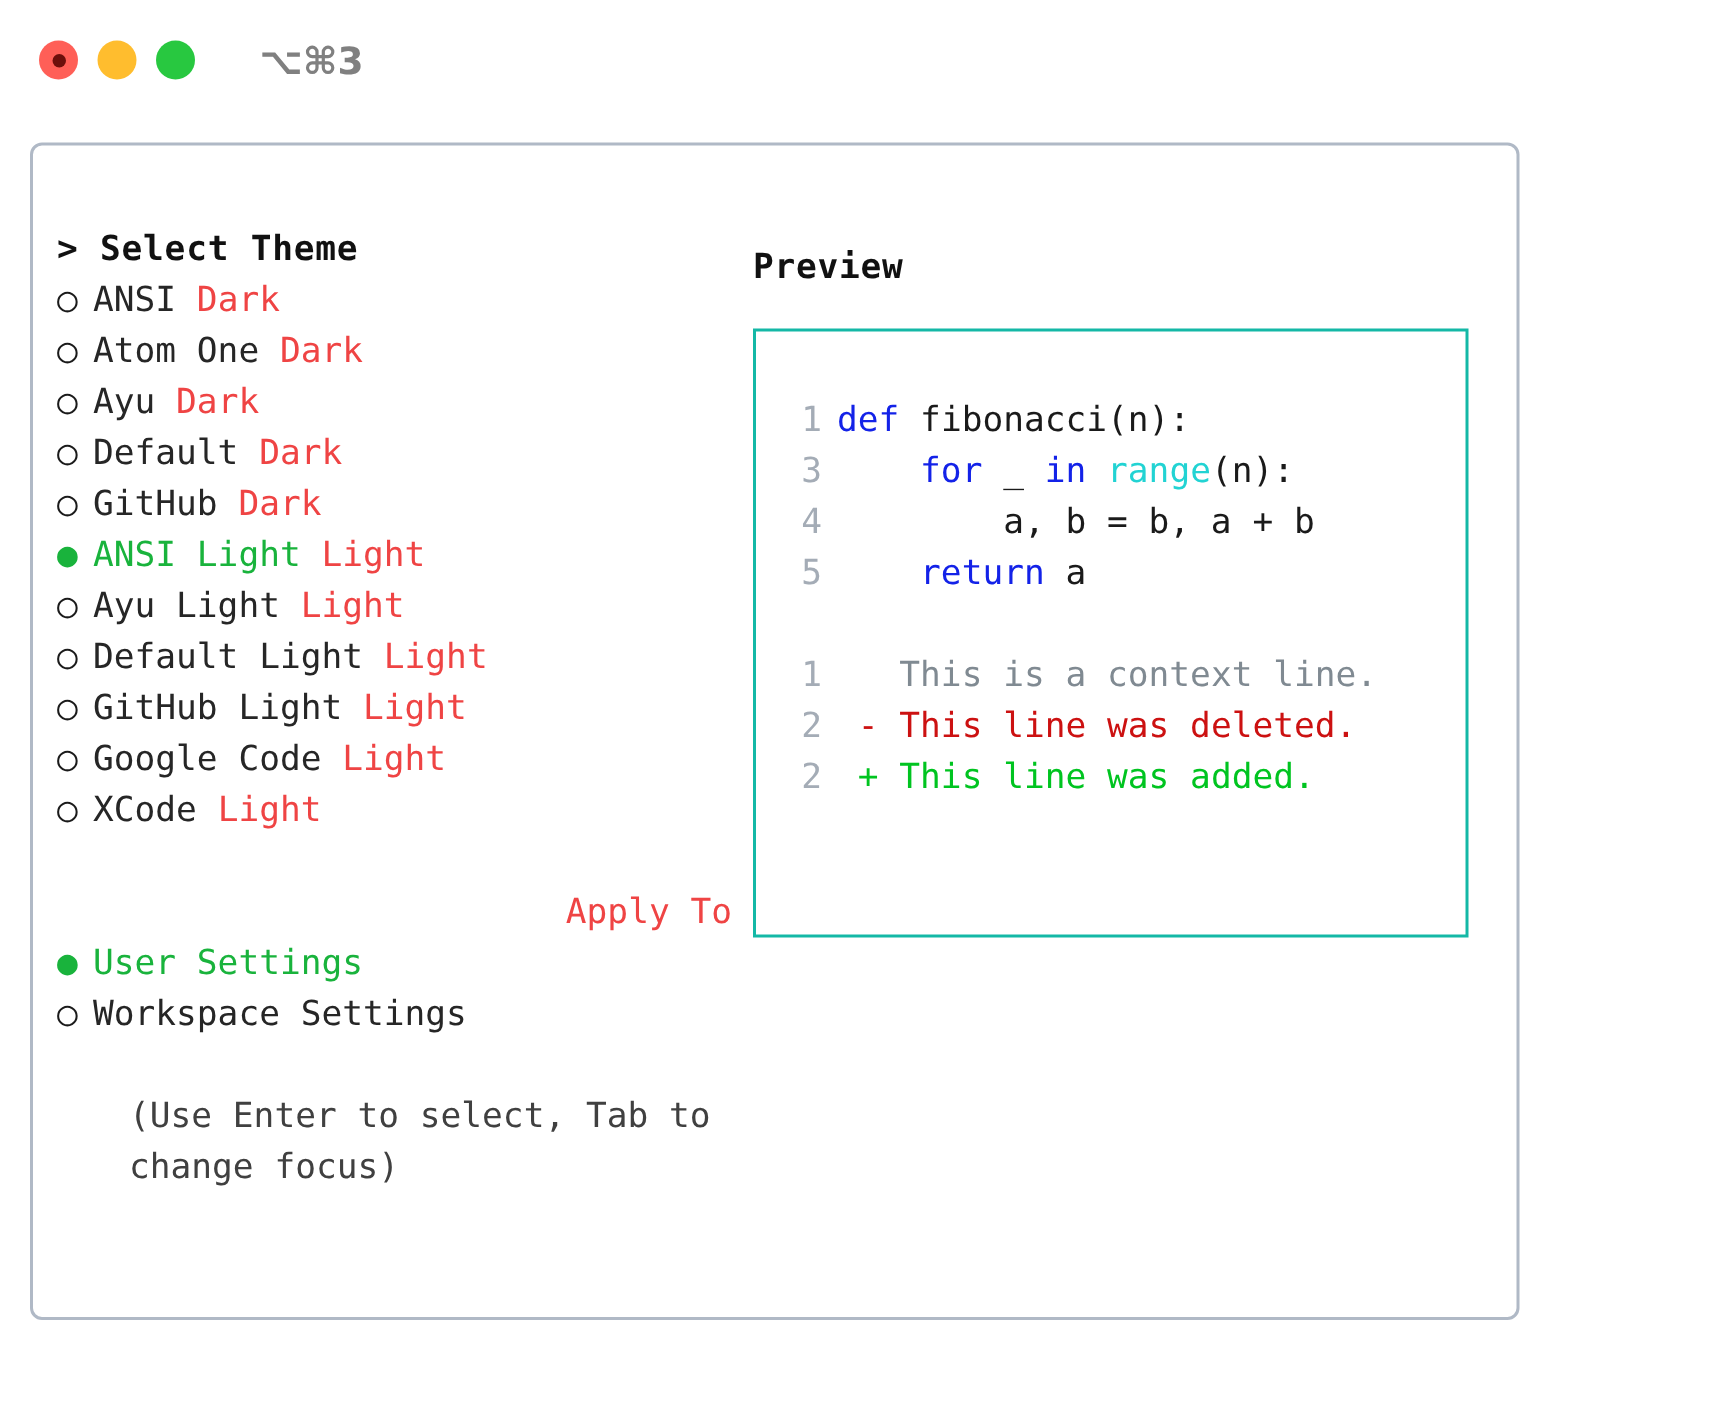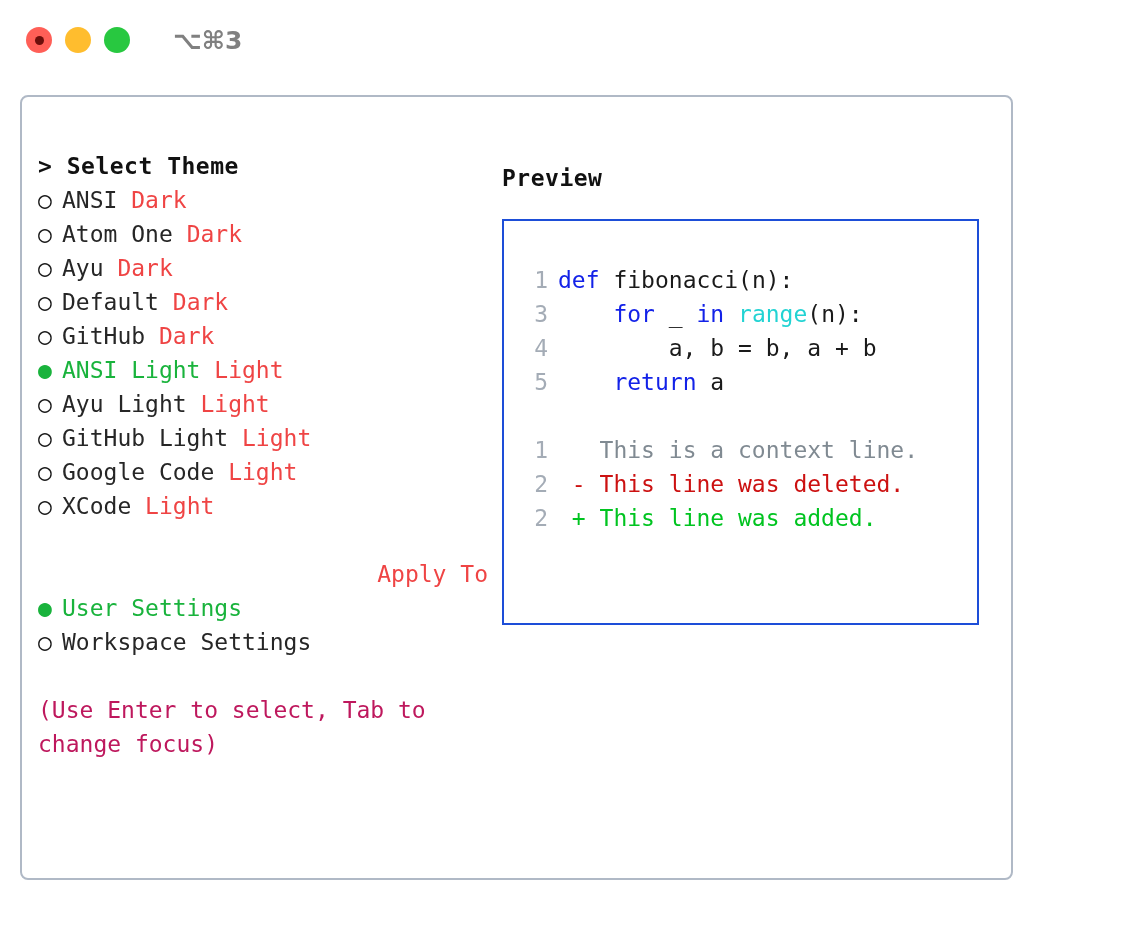--- a/index.html
+++ b/index.html
@@ -132,22 +132,23 @@
     text-align: right;
   }
 
   .apply-label { color: #262626; }
   .apply-label.sel { color: #19b33c; }
 
   .hint {
     margin-top: 34px;
     font-size: 23px;
     line-height: 34px;
-    color: #be185d;
+    color: #404040;
     width: 410px;
+    margin-left: 48px;
   }
 
   
   .right {
     position: absolute;
     left: 480px;
     top: 64px;
     width: 500px;
   }
 
@@ -156,21 +157,21 @@
     line-height: 34px;
     font-weight: bold;
     color: #111111;
     letter-spacing: 0.5px;
     margin-bottom: 24px;
   }
 
   .codebox {
     width: 477px;
     height: 406px;
-    border: 2px solid #1d4ed8;
+    border: 2px solid #14b8a6;
     box-sizing: border-box;
     background: #ffffff;
     padding-top: 42px;
     padding-left: 18px;
   }
 
   .code-line {
     height: 34px;
     line-height: 34px;
     font-size: 23px;
@@ -219,20 +220,21 @@
         </div>
 
         <div id="theme-list">
             <div class="row"><span class="marker marker-empty">○</span><span class="theme-name">ANSI</span><span class="theme-variant"> Dark</span></div>
             <div class="row"><span class="marker marker-empty">○</span><span class="theme-name">Atom One</span><span class="theme-variant"> Dark</span></div>
             <div class="row"><span class="marker marker-empty">○</span><span class="theme-name">Ayu</span><span class="theme-variant"> Dark</span></div>
             <div class="row"><span class="marker marker-empty">○</span><span class="theme-name">Default</span><span class="theme-variant"> Dark</span></div>
             <div class="row"><span class="marker marker-empty">○</span><span class="theme-name">GitHub</span><span class="theme-variant"> Dark</span></div>
             <div class="row"><span class="marker marker-sel">●</span><span class="theme-name sel">ANSI Light</span><span class="theme-variant"> Light</span></div>
             <div class="row"><span class="marker marker-empty">○</span><span class="theme-name">Ayu Light</span><span class="theme-variant"> Light</span></div>
+            <div class="row"><span class="marker marker-empty">○</span><span class="theme-name">Default Light</span><span class="theme-variant"> Light</span></div>
             <div class="row"><span class="marker marker-empty">○</span><span class="theme-name">GitHub Light</span><span class="theme-variant"> Light</span></div>
             <div class="row"><span class="marker marker-empty">○</span><span class="theme-name">Google Code</span><span class="theme-variant"> Light</span></div>
             <div class="row"><span class="marker marker-empty">○</span><span class="theme-name">XCode</span><span class="theme-variant"> Light</span></div>
           </div>
 
         <div class="spacer"></div>
 
         <div class="row apply-heading">Apply To</div>
 
         <div id="apply-list">

